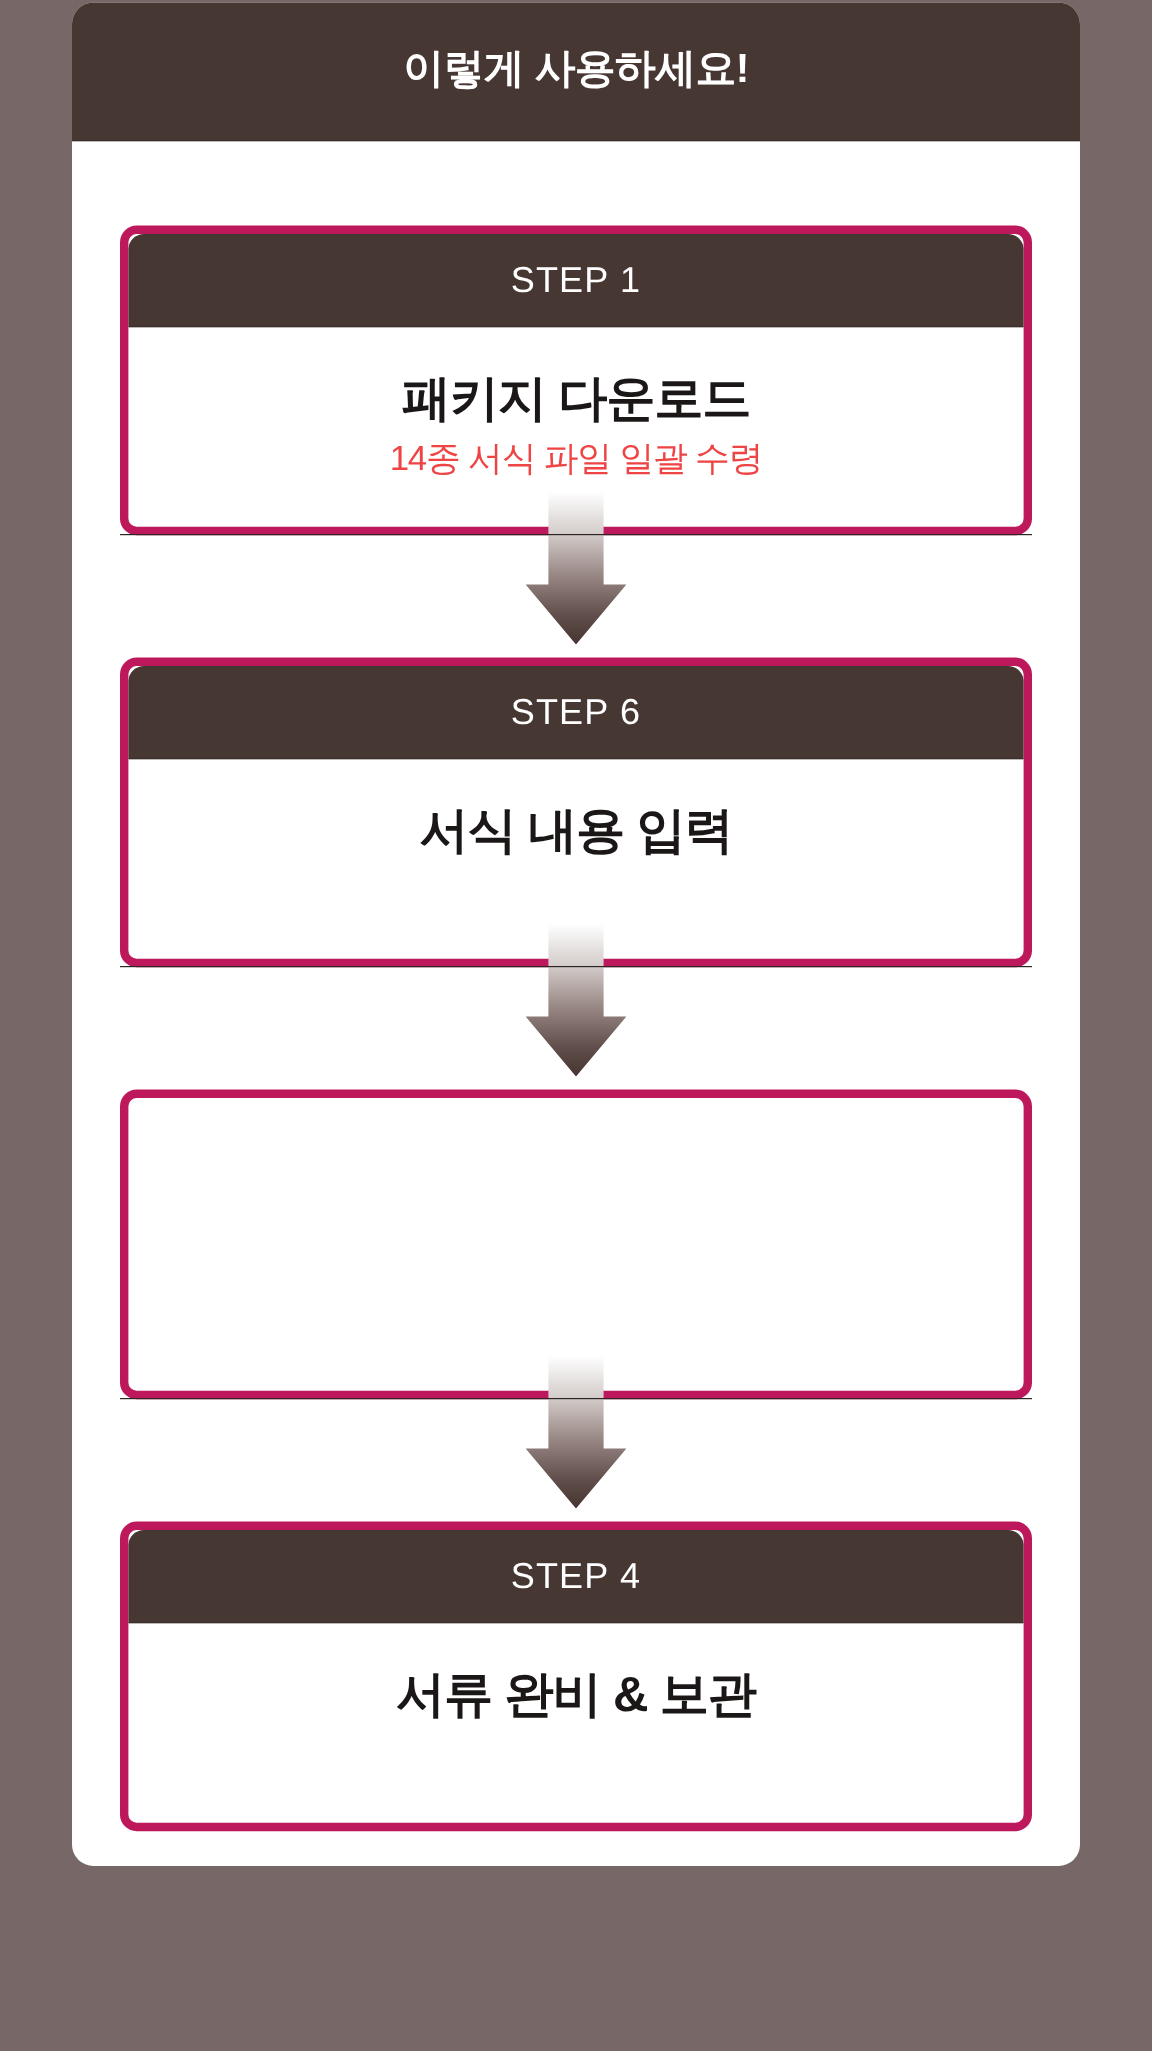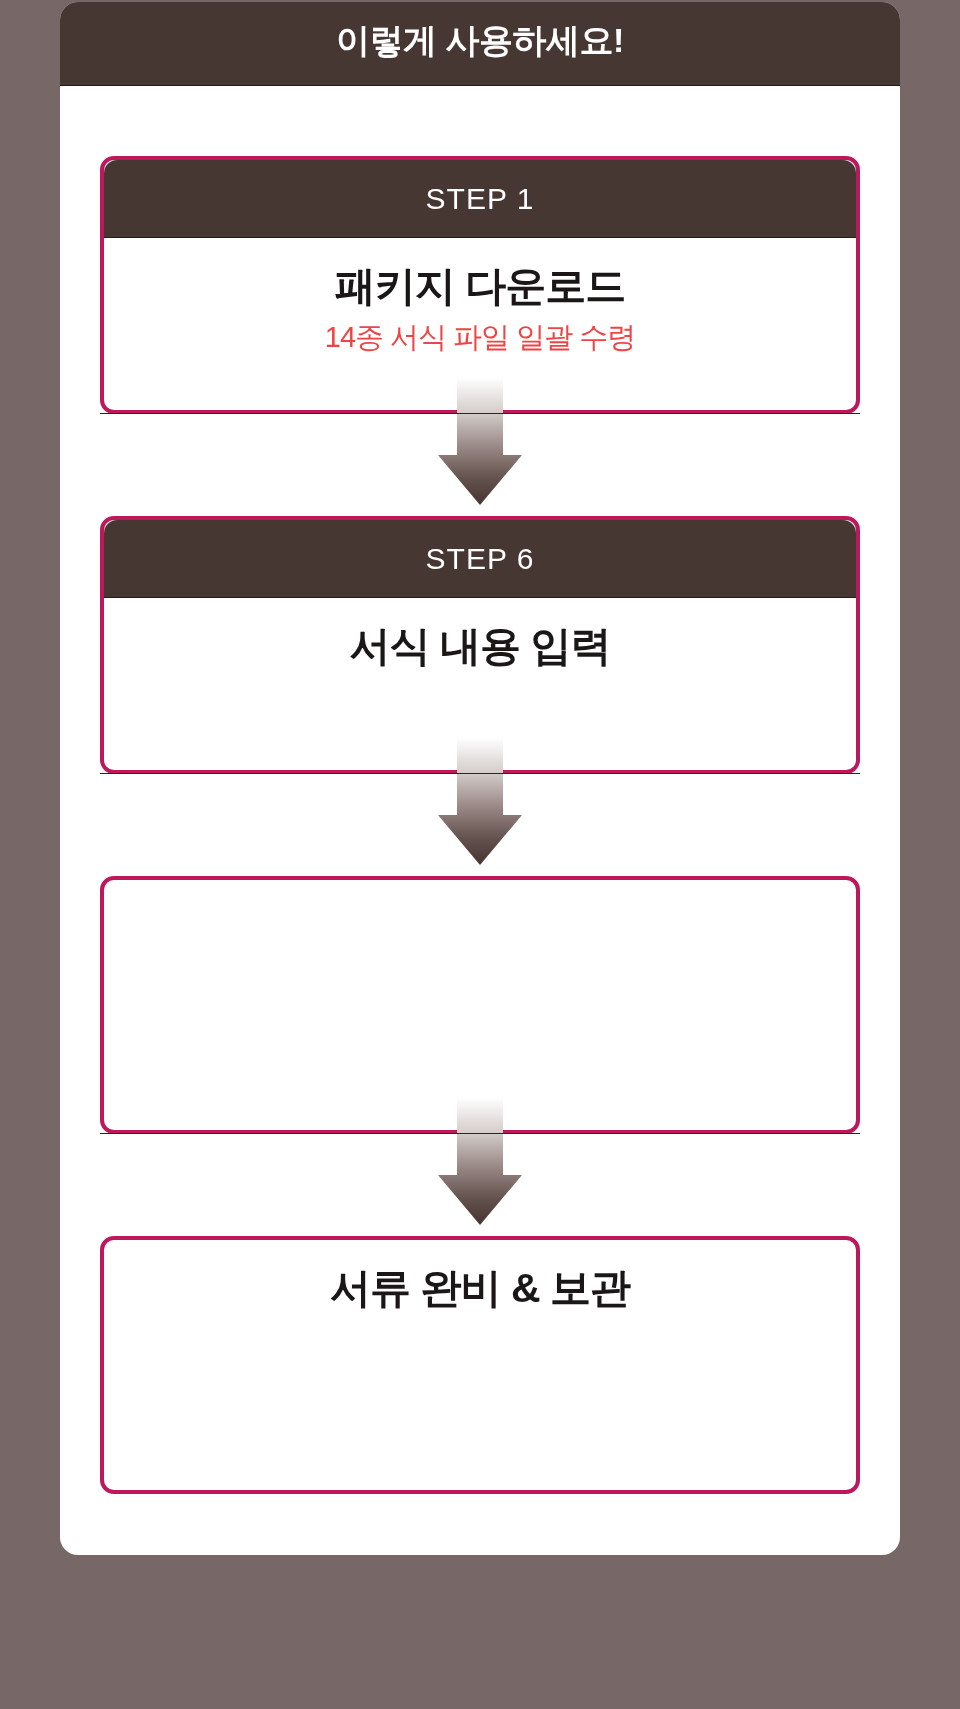--- a/index.html
+++ b/index.html
@@ -17,21 +17,21 @@
   .panel {
     position: absolute;
     left: 60px;
     top: 2px;
     width: 840px;
     height: 1553px;
     background: #ffffff;
     border-radius: 18px;
   }
   .panel-header {
-    height: 84px;
+    height: 116px;
     background: #473733;
     border-radius: 18px 18px 0 0;
     border-bottom: 1px solid #241b18;
     display: flex;
     align-items: center;
     justify-content: center;
     padding-bottom: 6px;
     box-sizing: border-box;
   }
   .panel-title {
@@ -41,21 +41,21 @@
     letter-spacing: -0.5px;
   }
   .steps {
     padding-top: 70px;
   }
   .card {
     width: 760px;
     height: 258px;
     margin: 0 auto;
     box-sizing: border-box;
-    border: 4px solid #be185d;
+    border: 7px solid #be185d;
     border-radius: 14px;
     background: #ffffff;
     position: relative;
   }
   .card-header {
     height: 78px;
     background: #473733;
     border-radius: 13px 13px 0 0;
     border-bottom: 1px solid #241b18;
     display: flex;
@@ -64,21 +64,21 @@
     box-sizing: border-box;
   }
   .step-label {
     color: #ffffff;
     font-size: 30px;
     font-weight: 400;
     letter-spacing: 1px;
   }
   .card-body {
     text-align: center;
-    padding-top: 24px;
+    padding-top: 35px;
   }
   .step-title {
     font-size: 41px;
     font-weight: 800;
     color: #1b1717;
     letter-spacing: -1px;
     line-height: 1.2;
   }
   .step-subtitle {
     font-size: 29px;
@@ -171,19 +171,22 @@
       </div>
     </div>
 
     <div class="arrow-row">
       <svg width="84" height="127" viewBox="0 0 84 127">
         <polygon points="19,0 65,0 65,77 84,77 42,127 0,77 19,77" fill="url(#arrowGrad)"></polygon>
       </svg>
     </div>
 
     <div class="card">
+      <div class="card-header">
+        <span class="step-label">STEP 4</span>
+      </div>
       <div class="card-body">
         <div class="step-title">서류 완비 &amp; 보관</div>
       </div>
     </div>
 
   </div>
 </div>
 
 </body></html>

